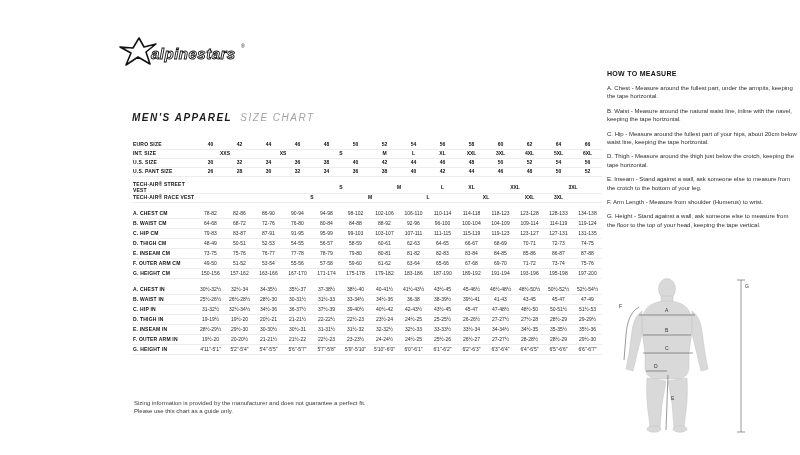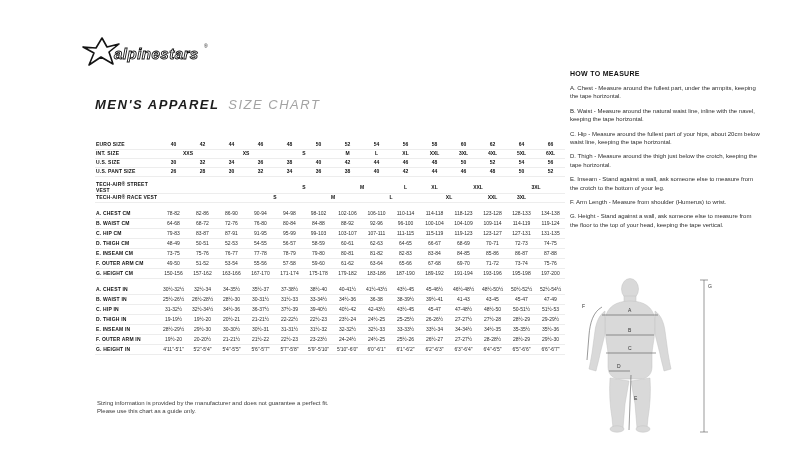--- a/index.html
+++ b/index.html
@@ -1,24 +1,24 @@
 <!DOCTYPE html>
 <html><head>
 <meta charset="utf-8">
 <style>
   * { margin:0; padding:0; box-sizing:border-box; }
   html,body { width:800px; height:455px; background:#ffffff; overflow:hidden;
               font-family:"Liberation Sans", sans-serif; color:#1c1c1c; }
-  .page { position:relative; width:650px; height:455px; background:#fff; }
+  .page { position:relative; width:650px; height:455px; background:#fff;margin-left:37px; }
 
   
   .logo { position:absolute; left:80px; top:34px; }
 
   
-  .page-title { position:absolute; left:95px; top:97px; font-size:13px; font-weight:bold;
+  .page-title { position:absolute; left:95px; top:112px; font-size:10px; font-weight:bold;
                 letter-spacing:1.5px; color:#1c1c1c; font-style:italic; }
   .page-title .sub { color:#a3a3a3; font-weight:normal; margin-left:4px; }
 
   
   .table-wrap { position:absolute; left:95px; top:140px; width:470px; }
   table.size-table { border-collapse:collapse; table-layout:fixed; width:470px; }
   table.size-table th, table.size-table td { padding:0 1px; height:9px; font-size:5px; line-height:1.1;
     vertical-align:middle; }
   th.rowlabel { text-align:left; font-weight:bold; letter-spacing:.2px; color:#111; text-transform:uppercase; }
   td.cell { text-align:center; color:#2b2b2b; }

